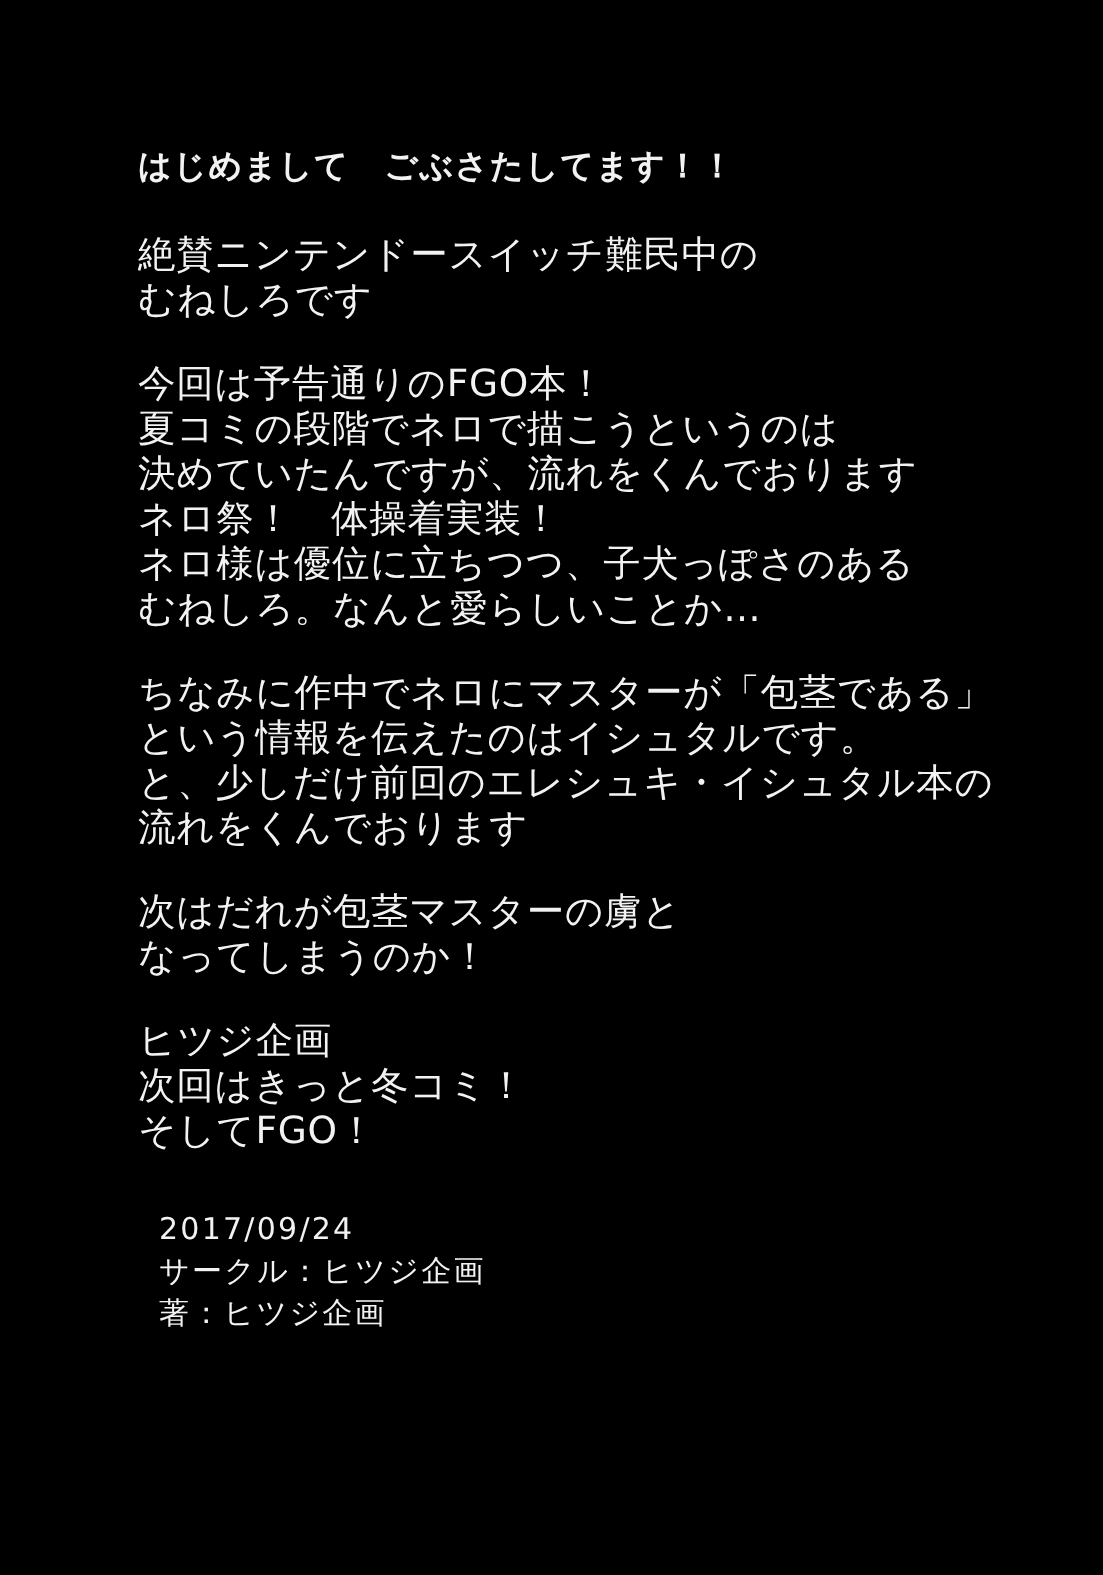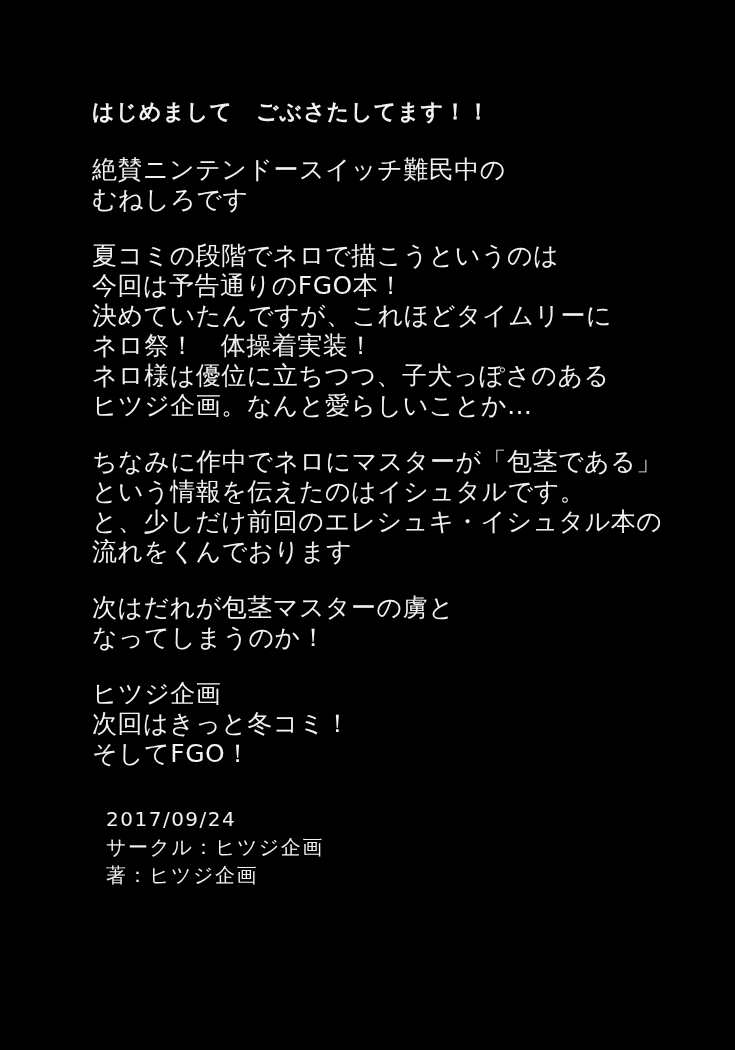--- a/index.html
+++ b/index.html
@@ -75,26 +75,26 @@
     <div class="block">
       <div class="line title">はじめまして　ごぶさたしてます！！</div>
     </div>
 
     <div class="block">
       <div class="line">絶賛ニンテンドースイッチ難民中の</div>
       <div class="line">むねしろです</div>
     </div>
 
     <div class="block">
+      <div class="line">今回は予告通りのFGO本！</div>
       <div class="line">夏コミの段階でネロで描こうというのは</div>
-      <div class="line">今回は予告通りのFGO本！</div>
-      <div class="line">決めていたんですが、これほどタイムリーに</div>
+      <div class="line">決めていたんですが、流れをくんでおります</div>
       <div class="line">ネロ祭！　体操着実装！</div>
       <div class="line">ネロ様は優位に立ちつつ、子犬っぽさのある</div>
-      <div class="line">ヒツジ企画。なんと愛らしいことか…</div>
+      <div class="line">むねしろ。なんと愛らしいことか…</div>
     </div>
 
     <div class="block">
       <div class="line">ちなみに作中でネロにマスターが「包茎である」</div>
       <div class="line">という情報を伝えたのはイシュタルです。</div>
       <div class="line">と、少しだけ前回のエレシュキ・イシュタル本の</div>
       <div class="line">流れをくんでおります</div>
     </div>
 
     <div class="block">

